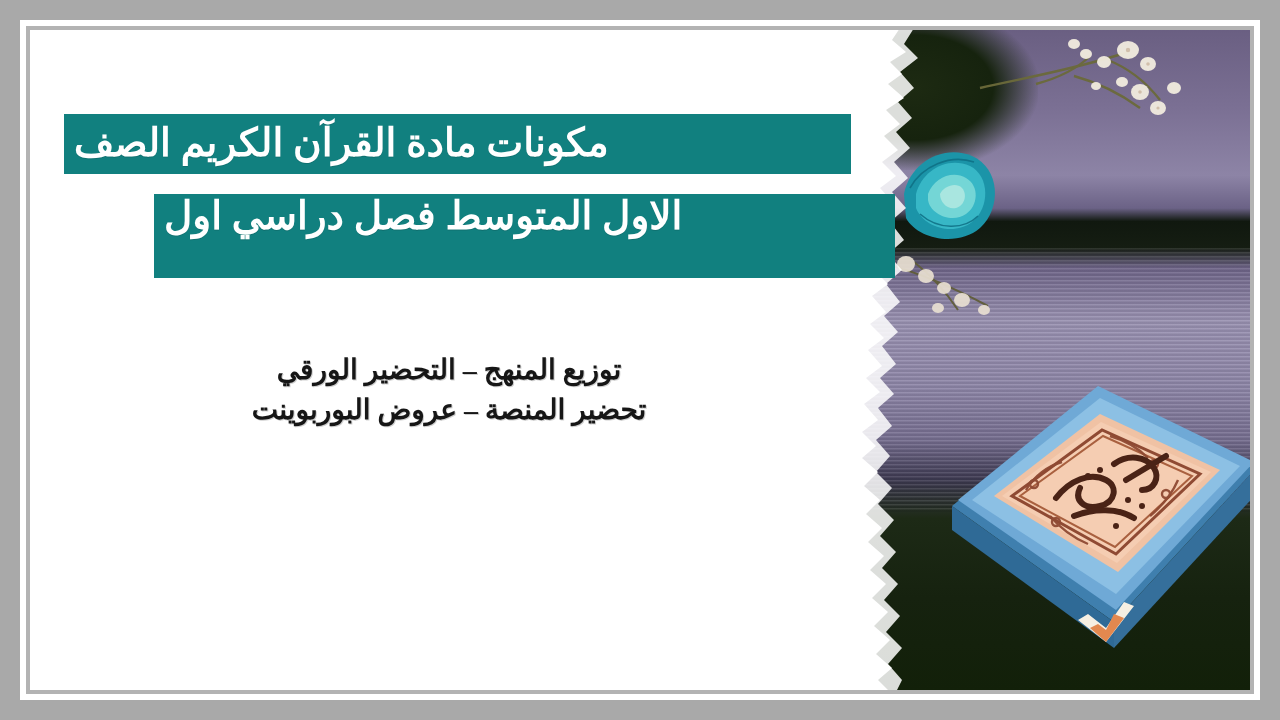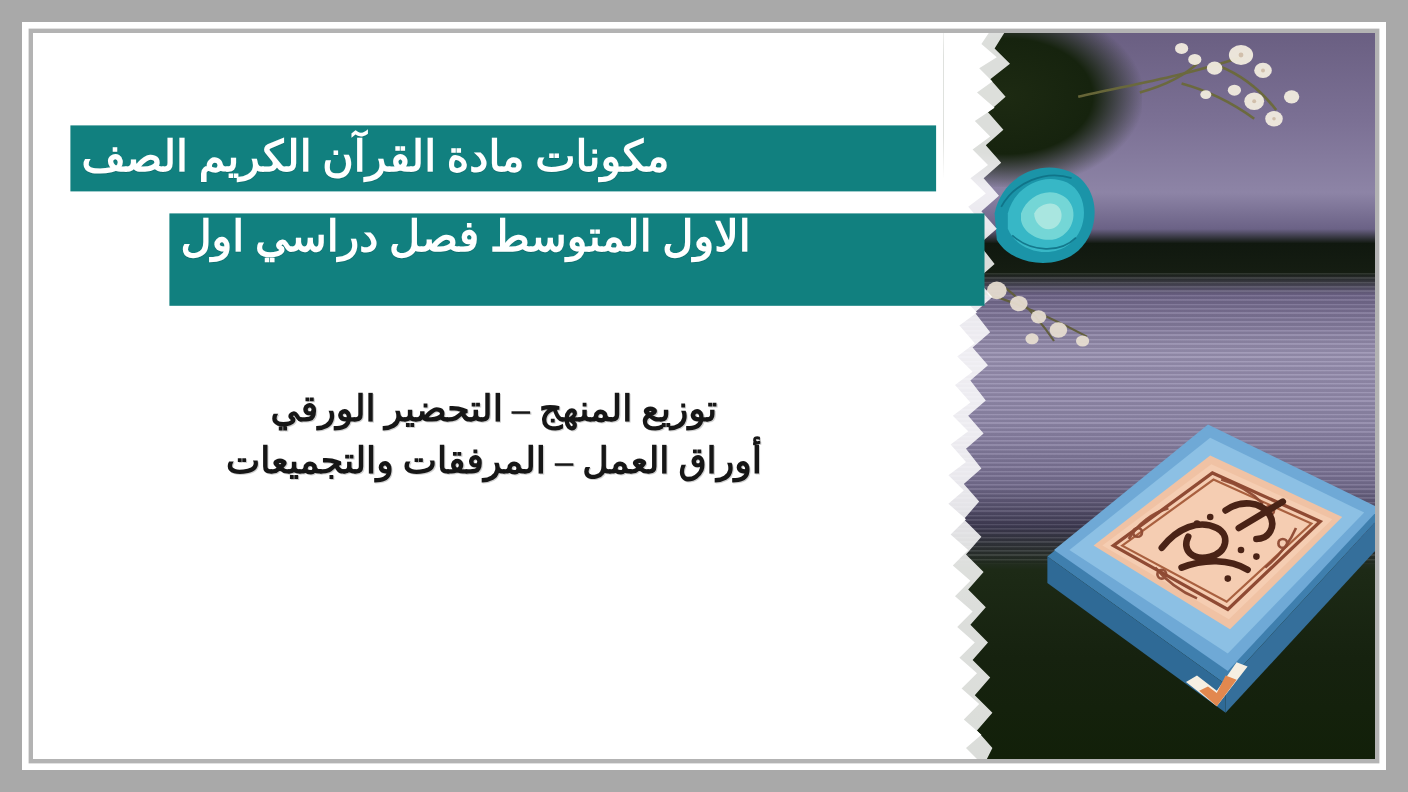--- a/index.html
+++ b/index.html
@@ -216,21 +216,21 @@
   .body-text {
     position: absolute;
     left: 24px;
     top: 320px;
     width: 790px;
     direction: rtl;
     text-align: center;
     color: #161616;
     font-family: "Liberation Serif", "DejaVu Serif", serif;
     font-weight: bold;
-    font-size: 33px;
+    font-size: 28px;
     line-height: 1.42;
     text-shadow: 1px 1px 0 rgba(150,150,150,0.45);
   }
 
   .body-line { display: block; white-space: nowrap; }
   .body-line-1 { padding-inline-start: 0px; }
   .body-line-2 { }
   .body-line-3 { }
 </style>
 </head>
@@ -372,19 +372,19 @@
     </div>
 
     <div class="title-block">
 
       <div class="title-bar title-bar-1">مكونات مادة القرآن الكريم الصف</div>
 
       <div class="title-bar title-bar-2">الاول المتوسط فصل دراسي اول</div>
 
       <div class="body-text">
         <span class="body-line body-line-1">توزيع المنهج – التحضير الورقي</span>
-        <span class="body-line body-line-3">أوراق العمل – المرفقات والتجميعات</span>
+        <span class="body-line body-line-2">تحضير المنصة – عروض البوربوينت</span>
       </div>
 
     </div>
 
   </div>
 </div>
 
 </body></html>

